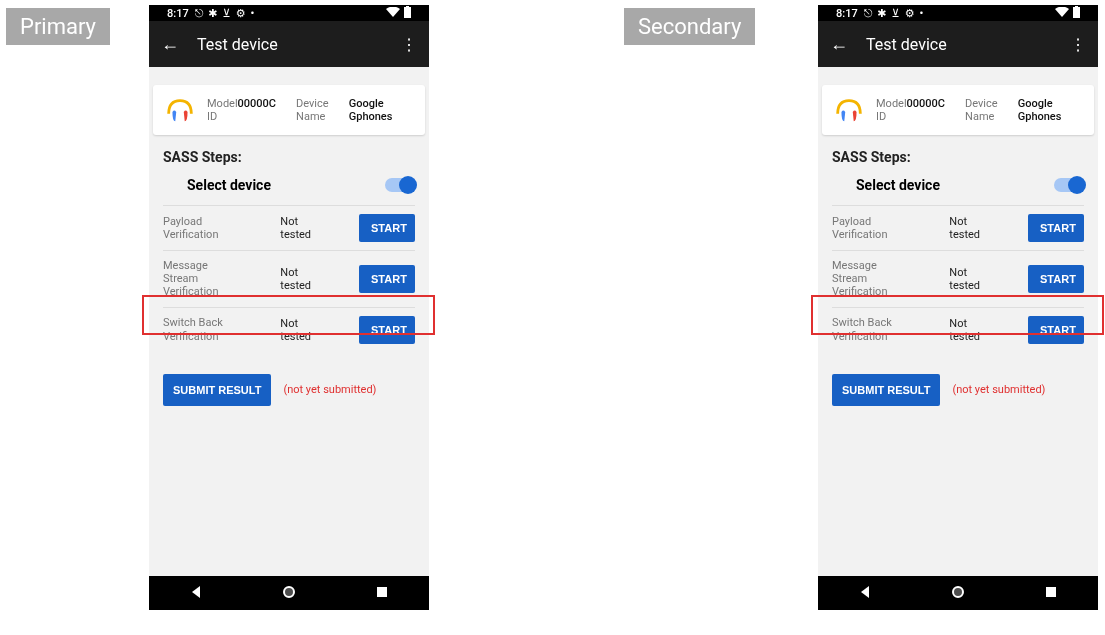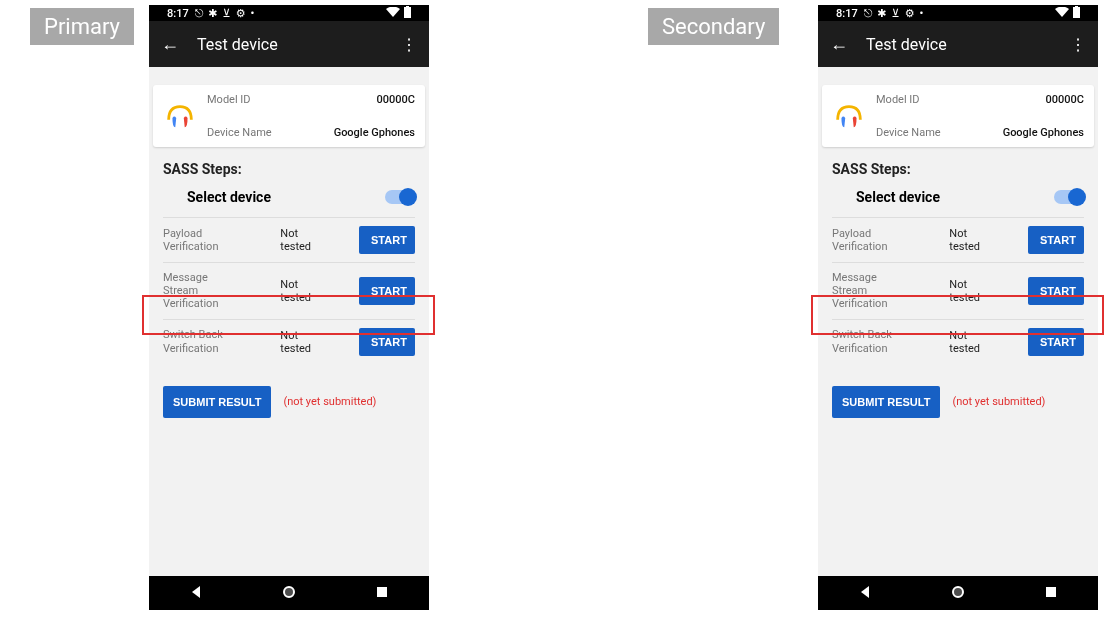--- a/index.html
+++ b/index.html
@@ -10,21 +10,20 @@
     height: 635px;
     position: relative;
   }
   .label-tag {
     position: absolute;
     background: #a8a8a8;
     color: #fff;
     font-size: 22px;
     padding: 6px 14px;
     font-weight: 400;
-    margin-left: 24px;
   }
   .phone {
     position: absolute;
     width: 280px;
     height: 605px;
     background: #f2f2f2;
     top: 5px;
   }
   .status-bar {
     background: #000;
@@ -56,21 +55,21 @@
     background: #fff;
     margin: 4px;
     border-radius: 3px;
     display: flex;
     align-items: center;
     padding: 8px 10px;
     gap: 10px;
     box-shadow: 0 1px 2px rgba(0,0,0,0.15);
   }
   .card-icon { width: 34px; height: 34px; flex-shrink: 0; }
-  .card-rows { flex: 1; display: flex; flex-direction: column; gap: 20px; }
+  .card-rows { flex: 1; display: flex; flex-direction: row; gap: 20px; }
   .card-row { display: flex; justify-content: space-between; font-size: 11px; }
   .card-row .k { color: #777; }
   .card-row .v { color: #111; font-weight: 500; }
   .section {
     padding: 10px 14px 0 14px;
   }
   .sass-title { font-size: 14px; font-weight: 700; color: #222; margin-bottom: 12px; }
   .select-row { display: flex; justify-content: space-between; align-items: center; margin-bottom: 12px; }
   .select-label { font-size: 14px; font-weight: 700; color: #000000; margin-left: 24px; }
   .toggle {

